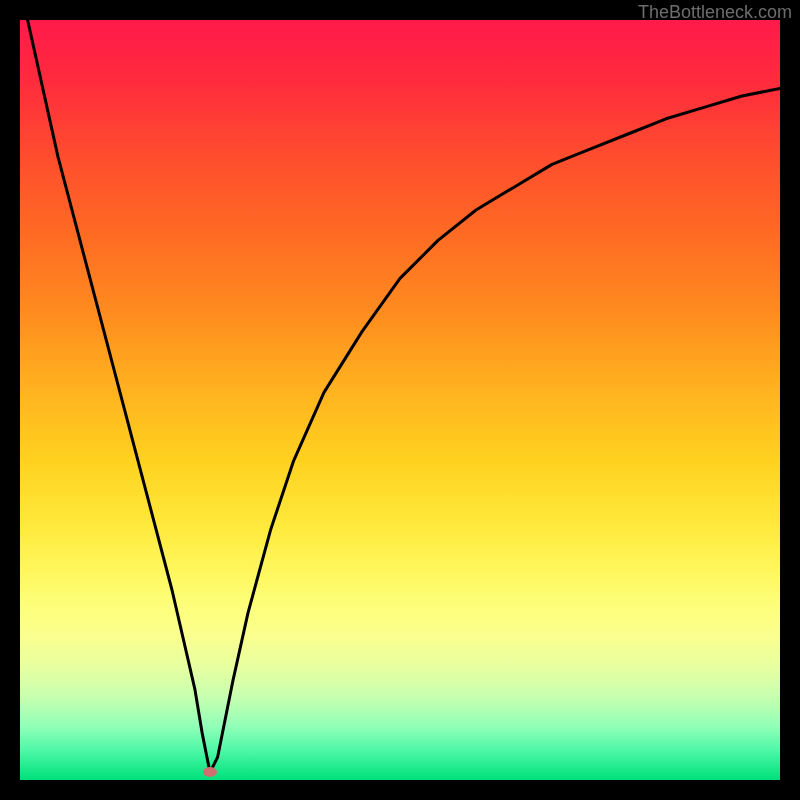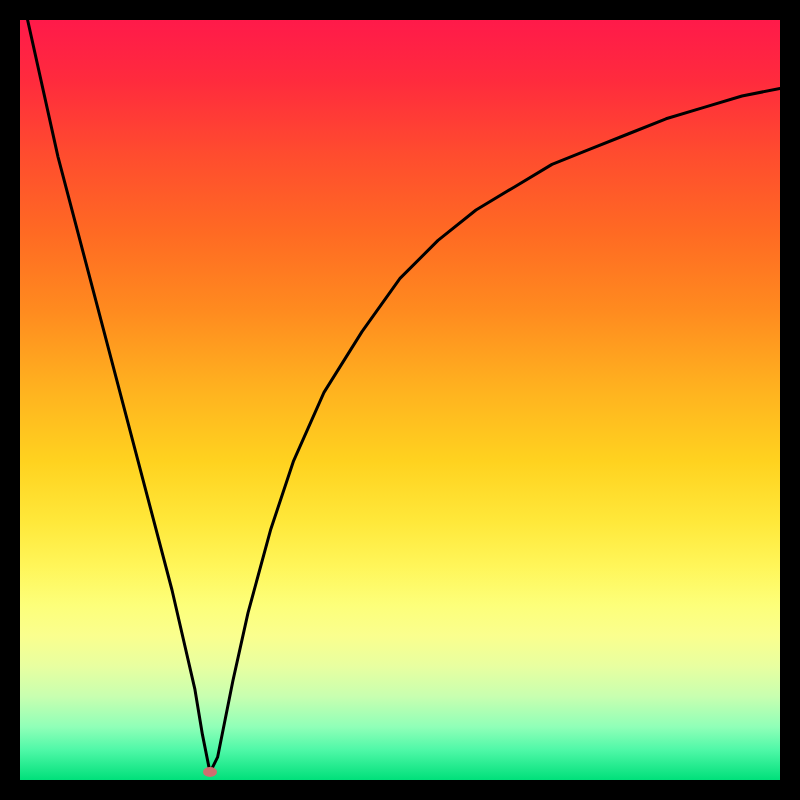--- a/index.html
+++ b/index.html
@@ -95,14 +95,15 @@
     <div class="curve-layer">
       <svg viewBox="0 0 760 760" preserveAspectRatio="none">
         <path d="M7.60 0.00 L38.00 136.80 L76.00 281.20 L114.00 425.60 L152.00 570.00 L174.80 668.80 L182.40 714.40 L190.00 752.40 L197.60 737.20 L205.20 699.20 L212.80 661.20 L228.00 592.80 L250.80 509.20 L273.60 440.80 L304.00 372.40 L342.00 311.60 L380.00 258.40 L418.00 220.40 L456.00 190.00 L494.00 167.20 L532.00 144.40 L570.00 129.20 L608.00 114.00 L646.00 98.80 L684.00 87.40 L722.00 76.00 L760.00 68.40" fill="none" stroke="#000" stroke-width="3" stroke-linejoin="round" stroke-linecap="round"></path>
       </svg>
     </div>
 
     <div class="marker" style="left: 190px; top: 752.4px; background: rgb(207, 111, 111);"></div>
 
   </div>
 
+  <div class="watermark">TheBottleneck.com</div>
 
 </div>
 
 </body></html>

